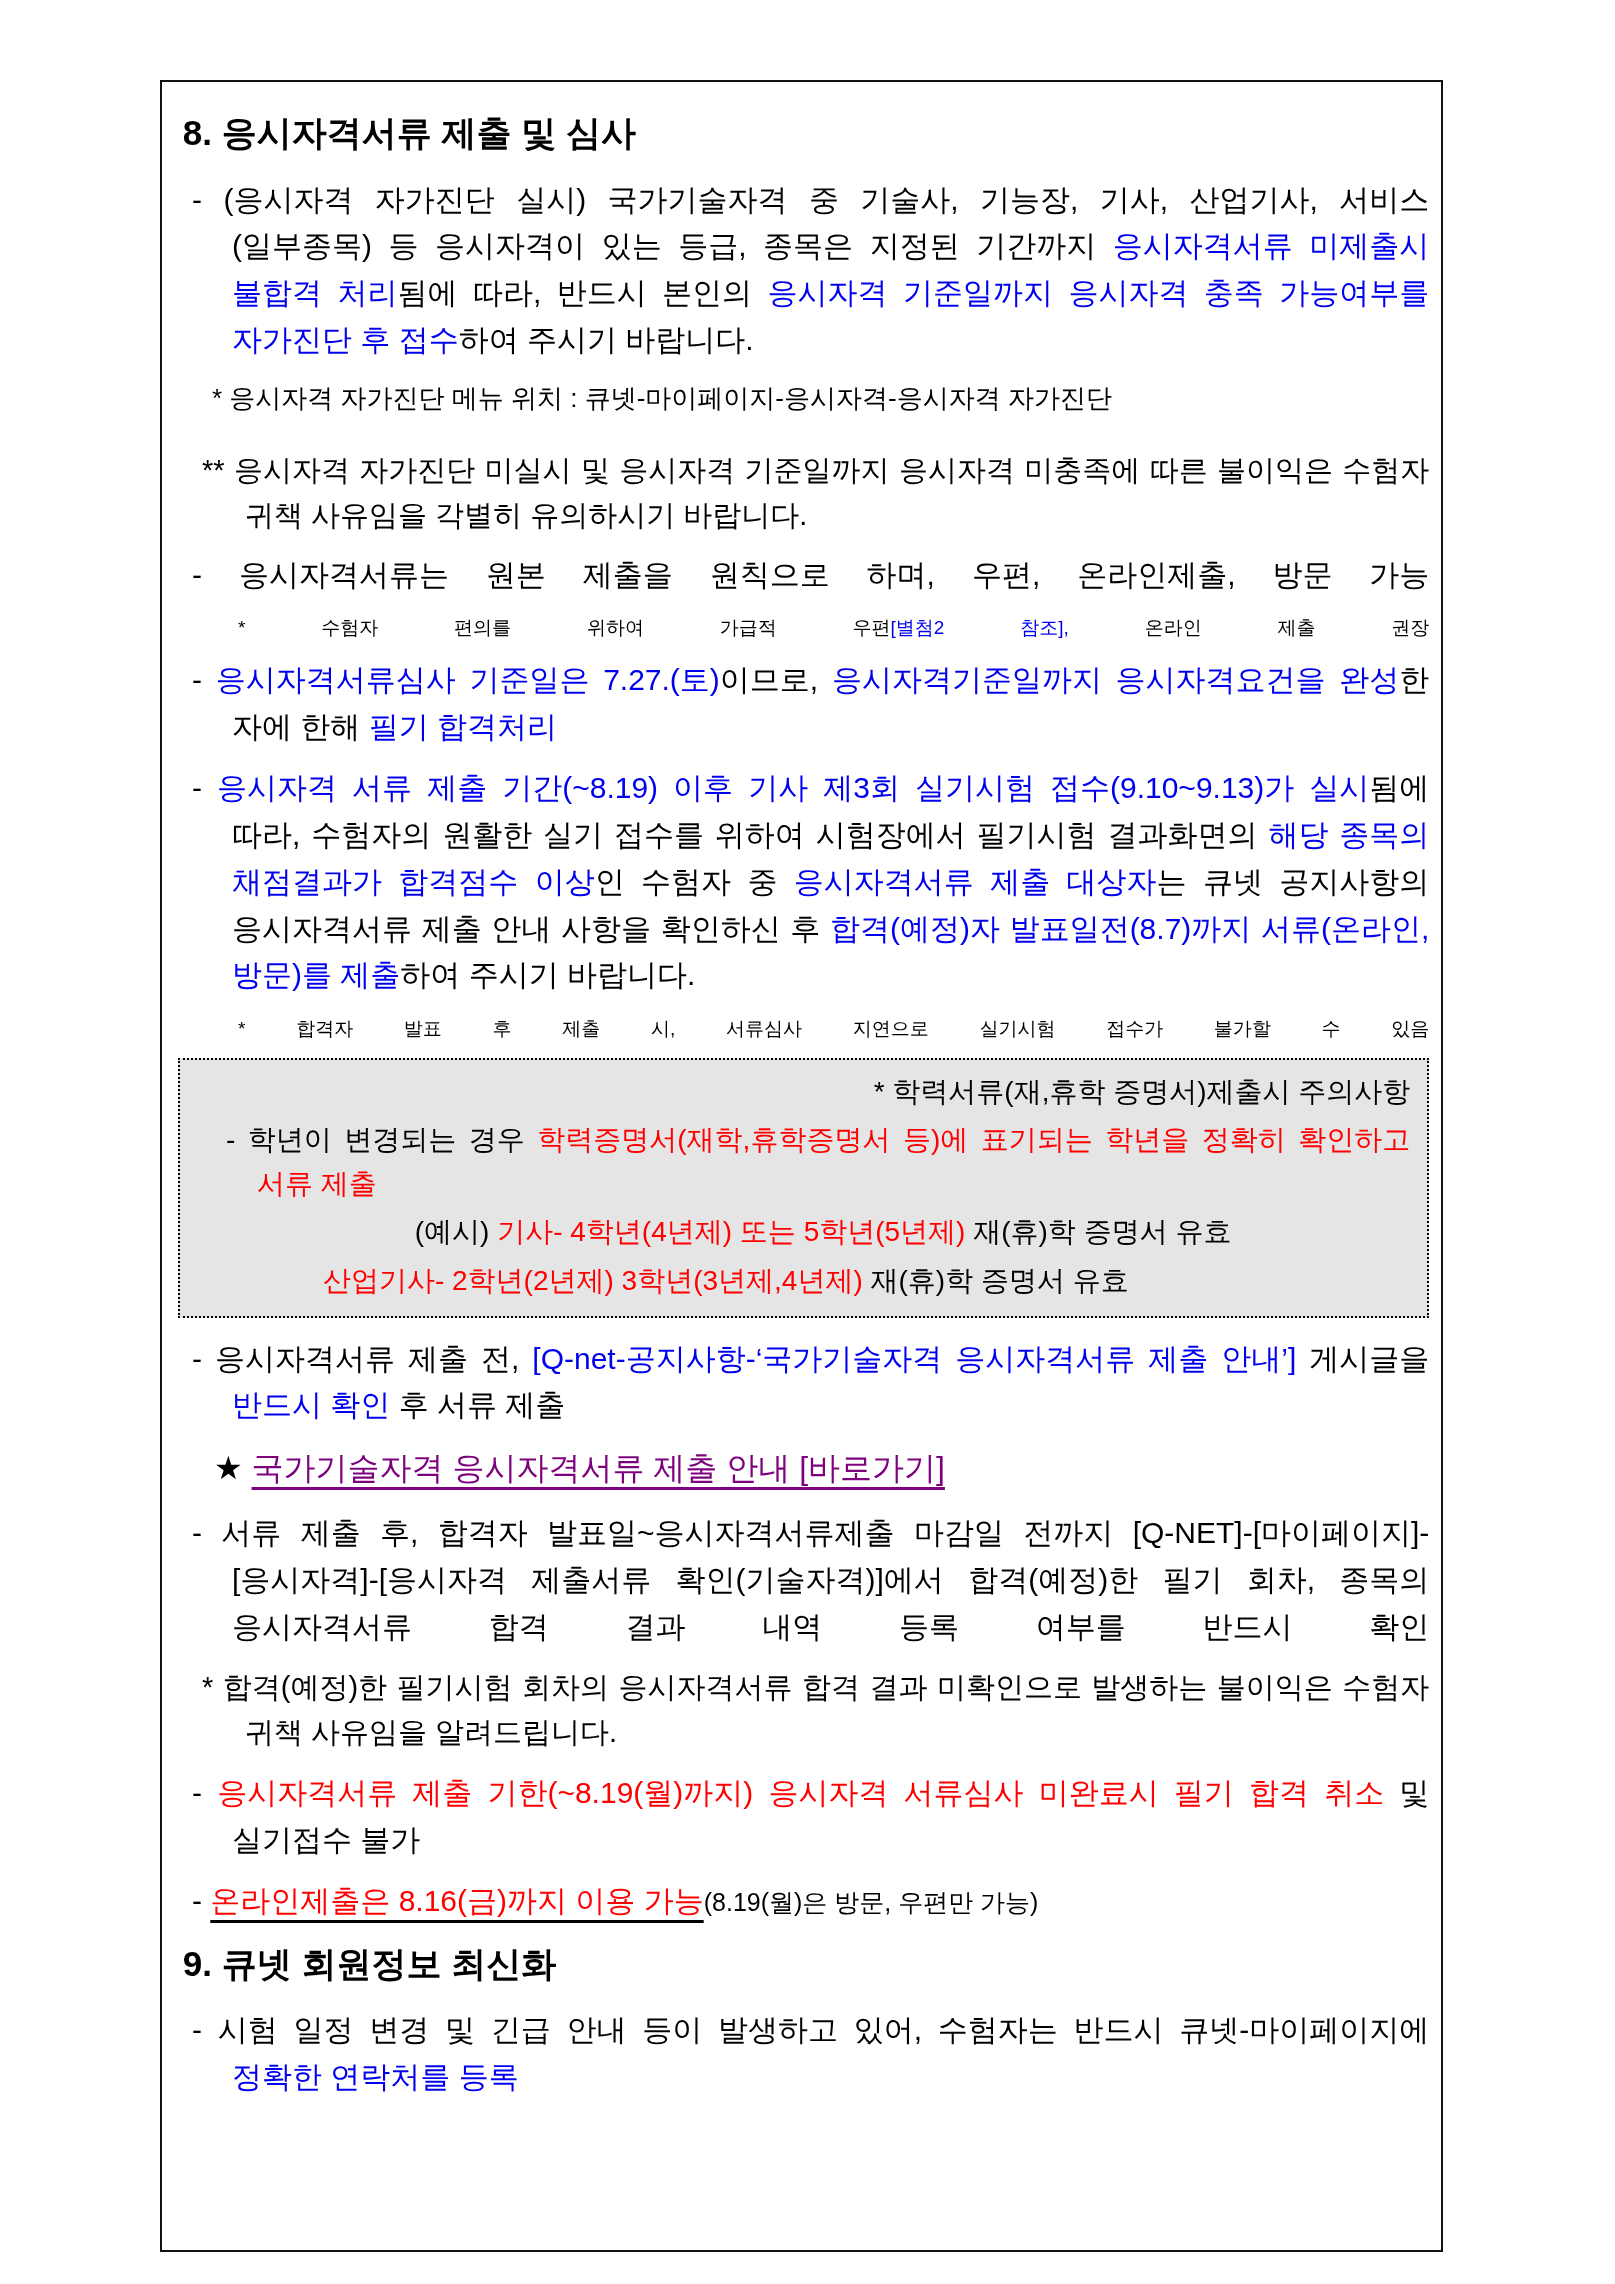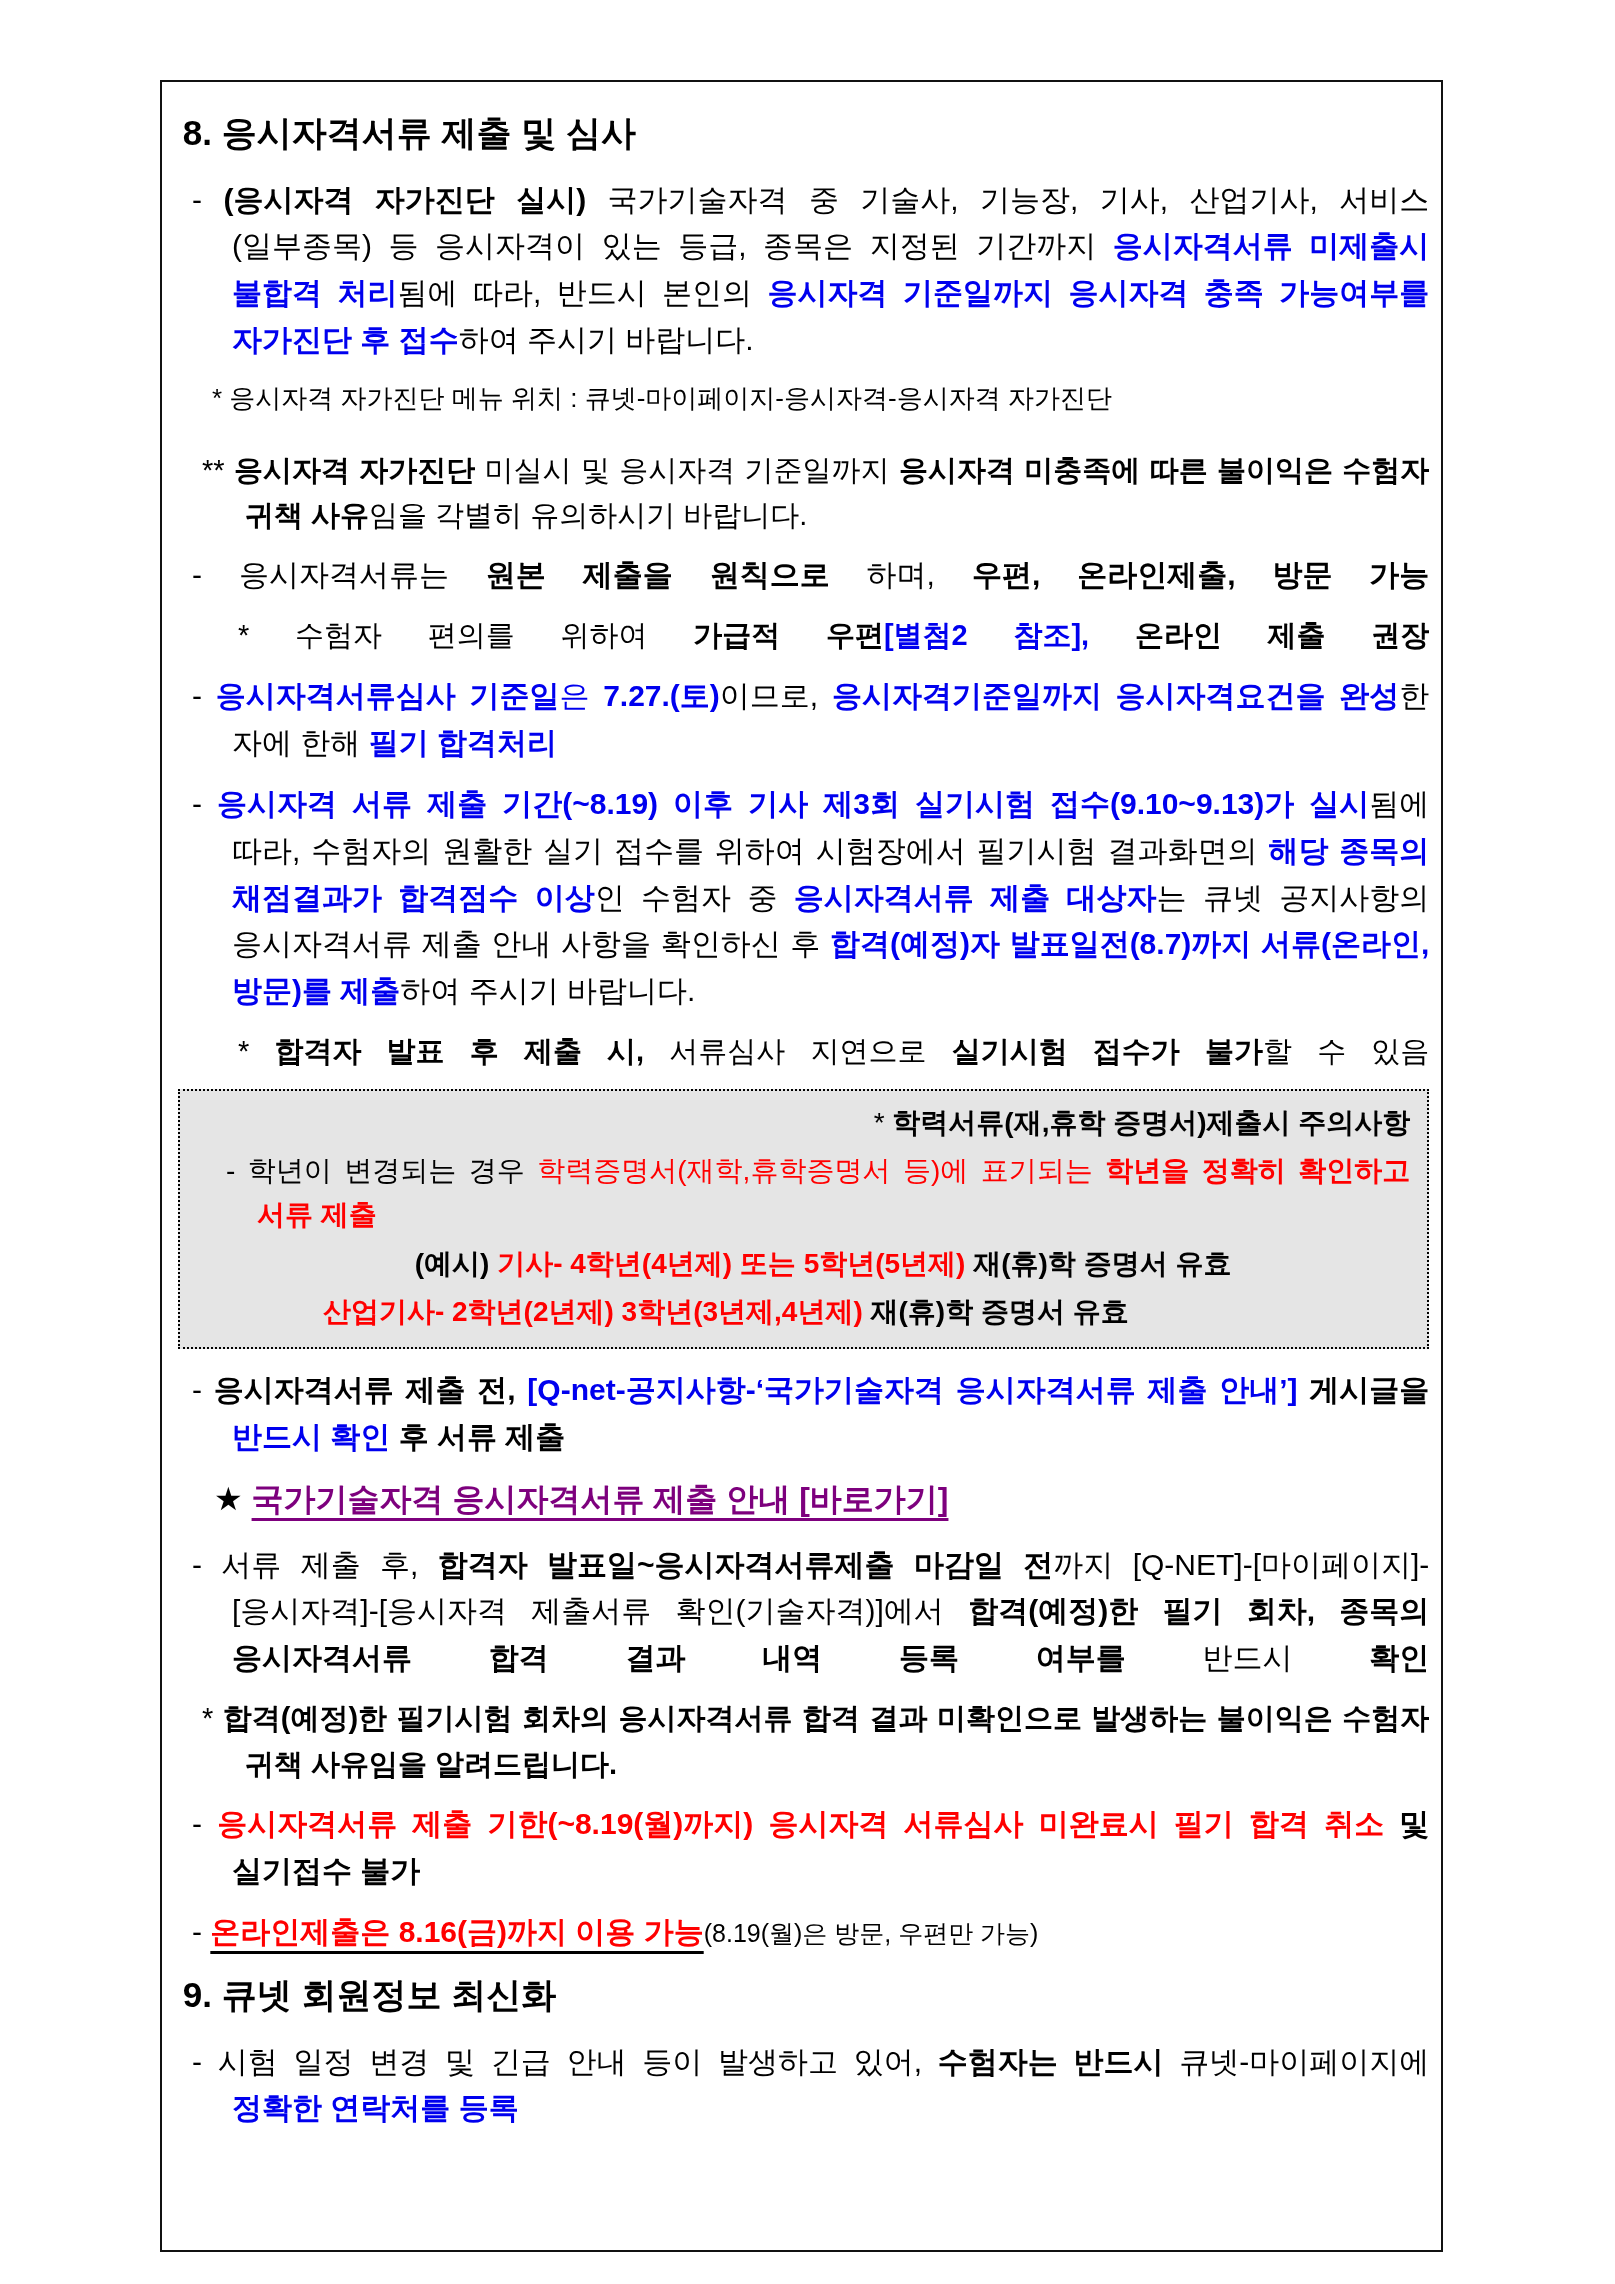--- a/index.html
+++ b/index.html
@@ -24,24 +24,24 @@
     font-size: 30px;
     line-height: 1.56;
     text-align: justify;
     margin: 0 0 14.3px 0;
     word-break: keep-all;
   }
   .h1   { font-size: 35px; line-height: 1.40; font-weight: 600; text-align: left; margin: 0 0 19.6px 0; padding-left: 7.8px; }
   .d    { padding-left: 57px;  text-indent: -40px; }
   .n1   { font-size: 26px; padding-left: 77px; text-indent: -40px; text-align: left; margin-bottom: 29px; }
   .n2   { font-size: 29px; padding-left: 70px; text-indent: -43px; }
-  .sub  { font-size: 29px; padding-left: 93px; text-indent: -30px; }
+  .sub  { font-size: 19px; padding-left: 93px; text-indent: -30px; }
   .star { font-size: 32px; padding-left: 86px; text-indent: -47px; text-align: left; margin: 2.6px 0 17px 0; }
   .fill { text-align-last: justify; }
-  .b    { font-weight: bold; margin-top: 32px; }
+  .b    { font-weight: normal; margin-top: 32px; }
   .c-blue   { color: #0000ee; }
   .c-red    { color: #ff0000; }
   .c-purple { color: #7d007d; }
   .ul-self  { text-decoration: underline; text-decoration-thickness: 2.6px; text-underline-offset: 7.8px; }
   .ul-black { text-decoration: underline; text-decoration-color: #000000; text-decoration-thickness: 3.3px; text-underline-offset: 9px; }
   .sm  { font-size: 25px; font-weight: normal; }
   .box {
     background: #e5e5e5;
     border: 2px dotted #000000;
     margin: 6.5px 0 18px 2.6px;

